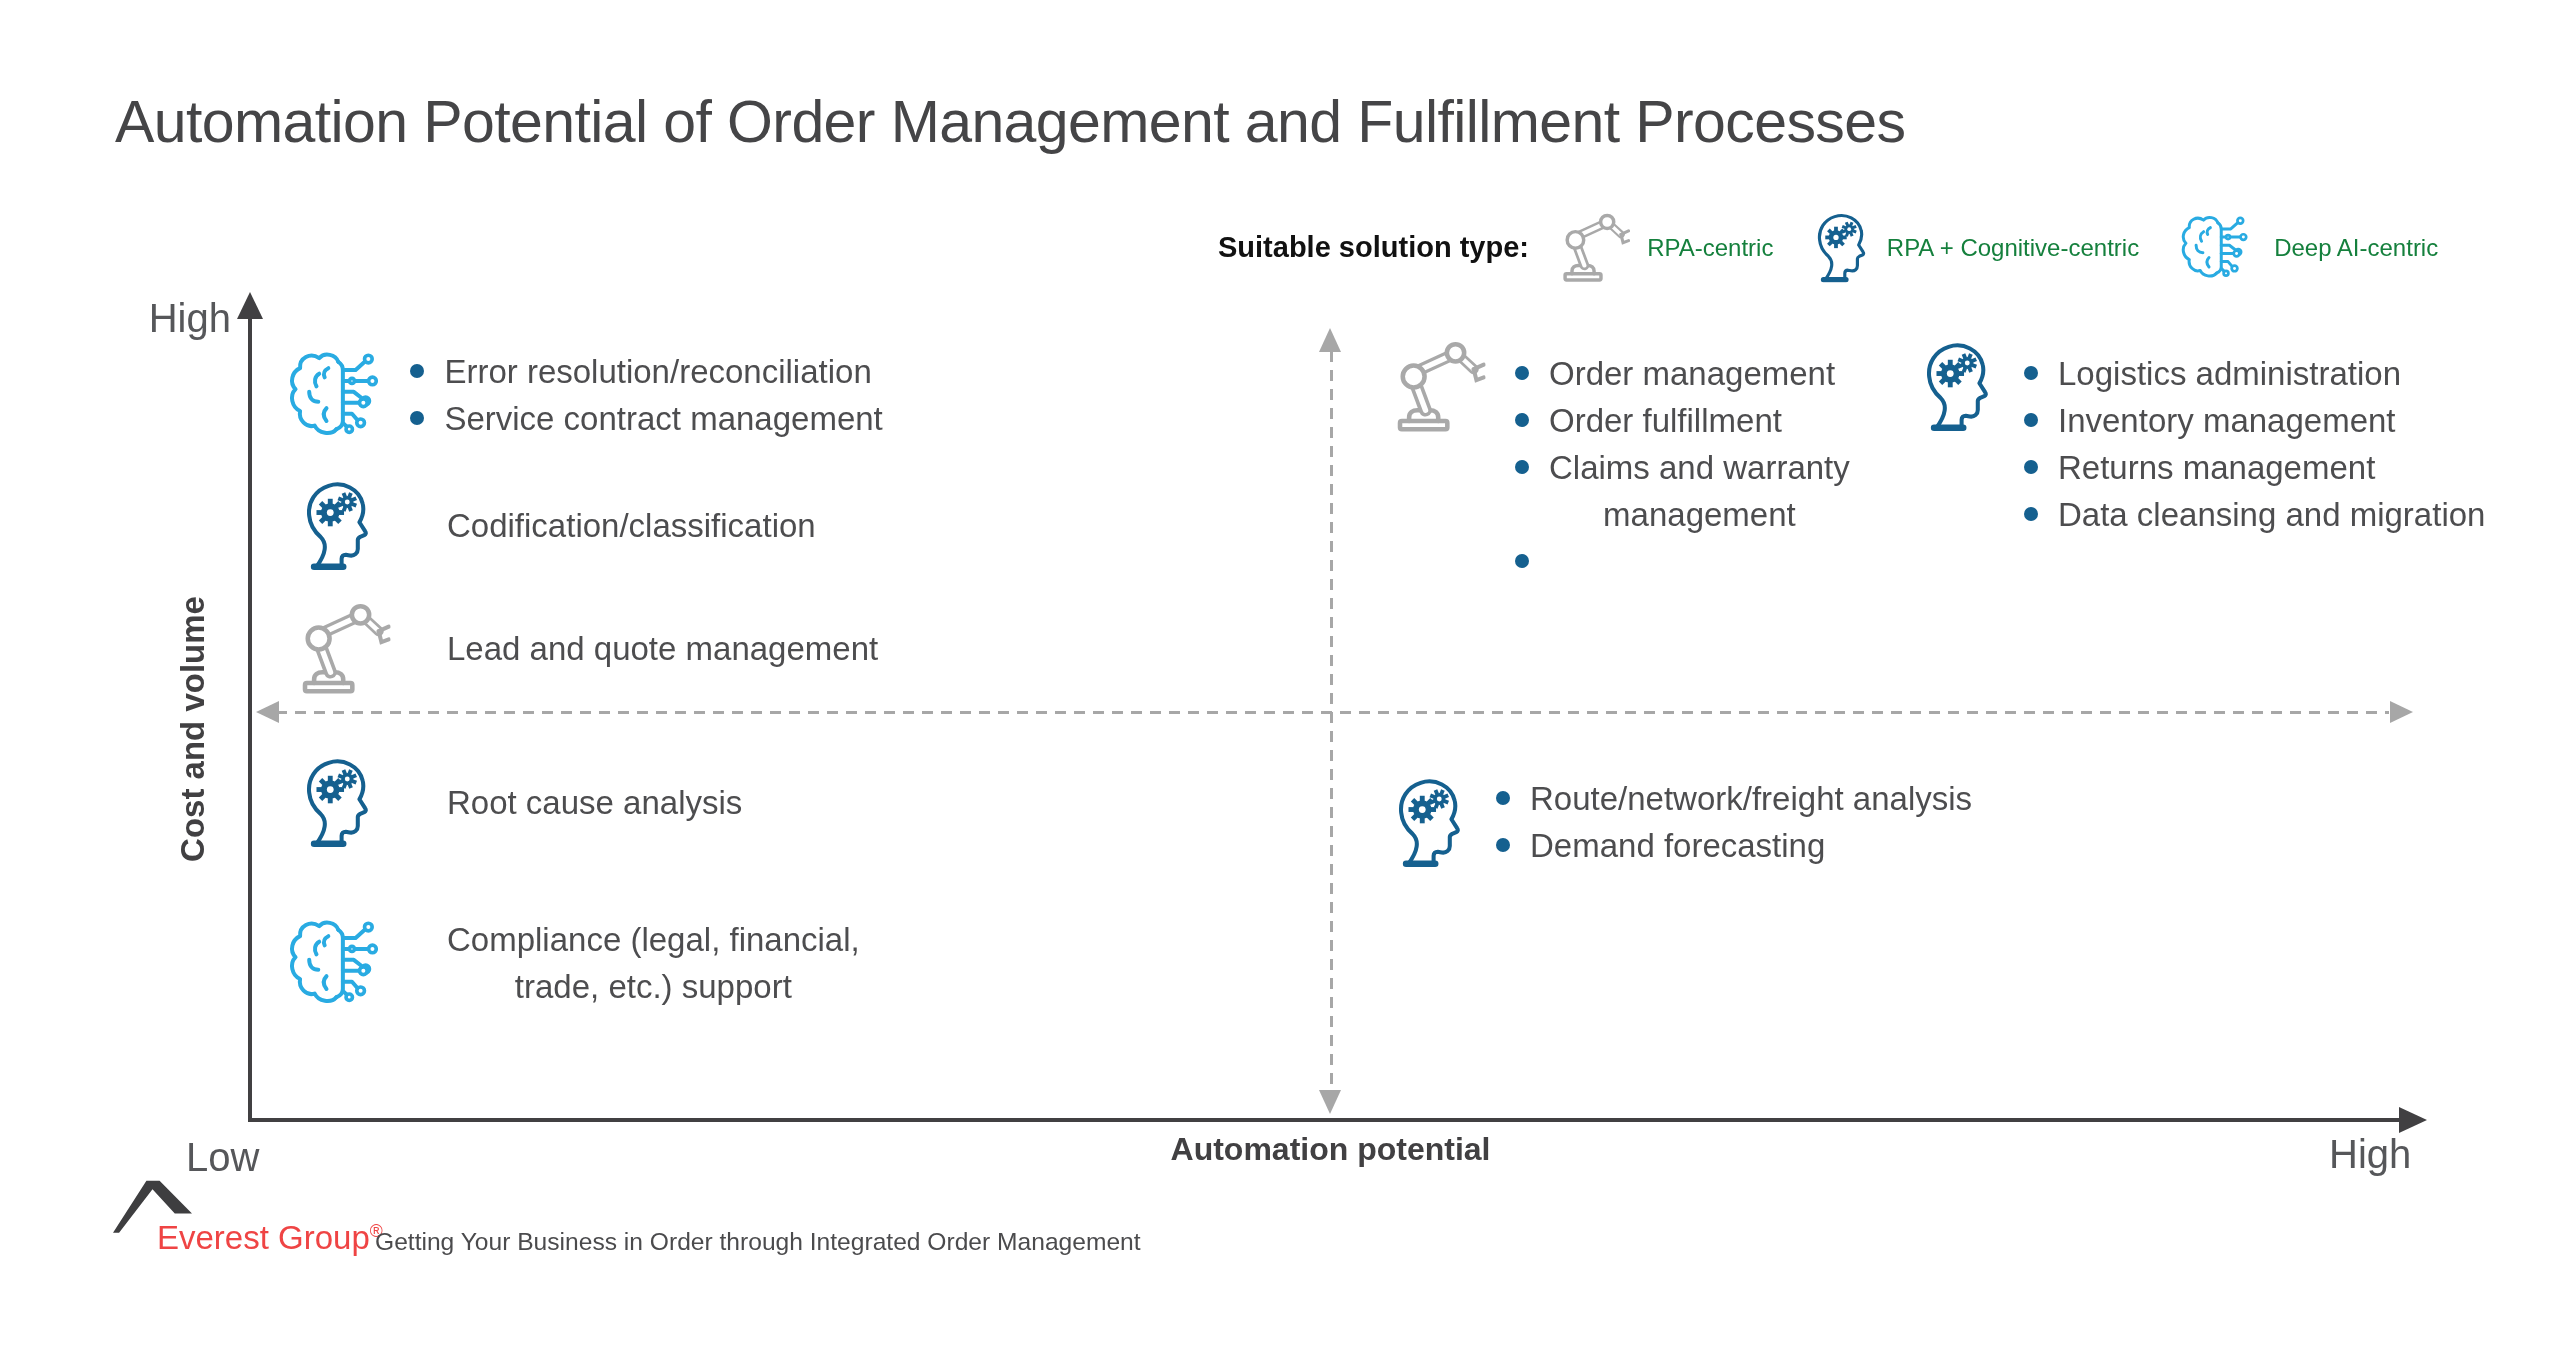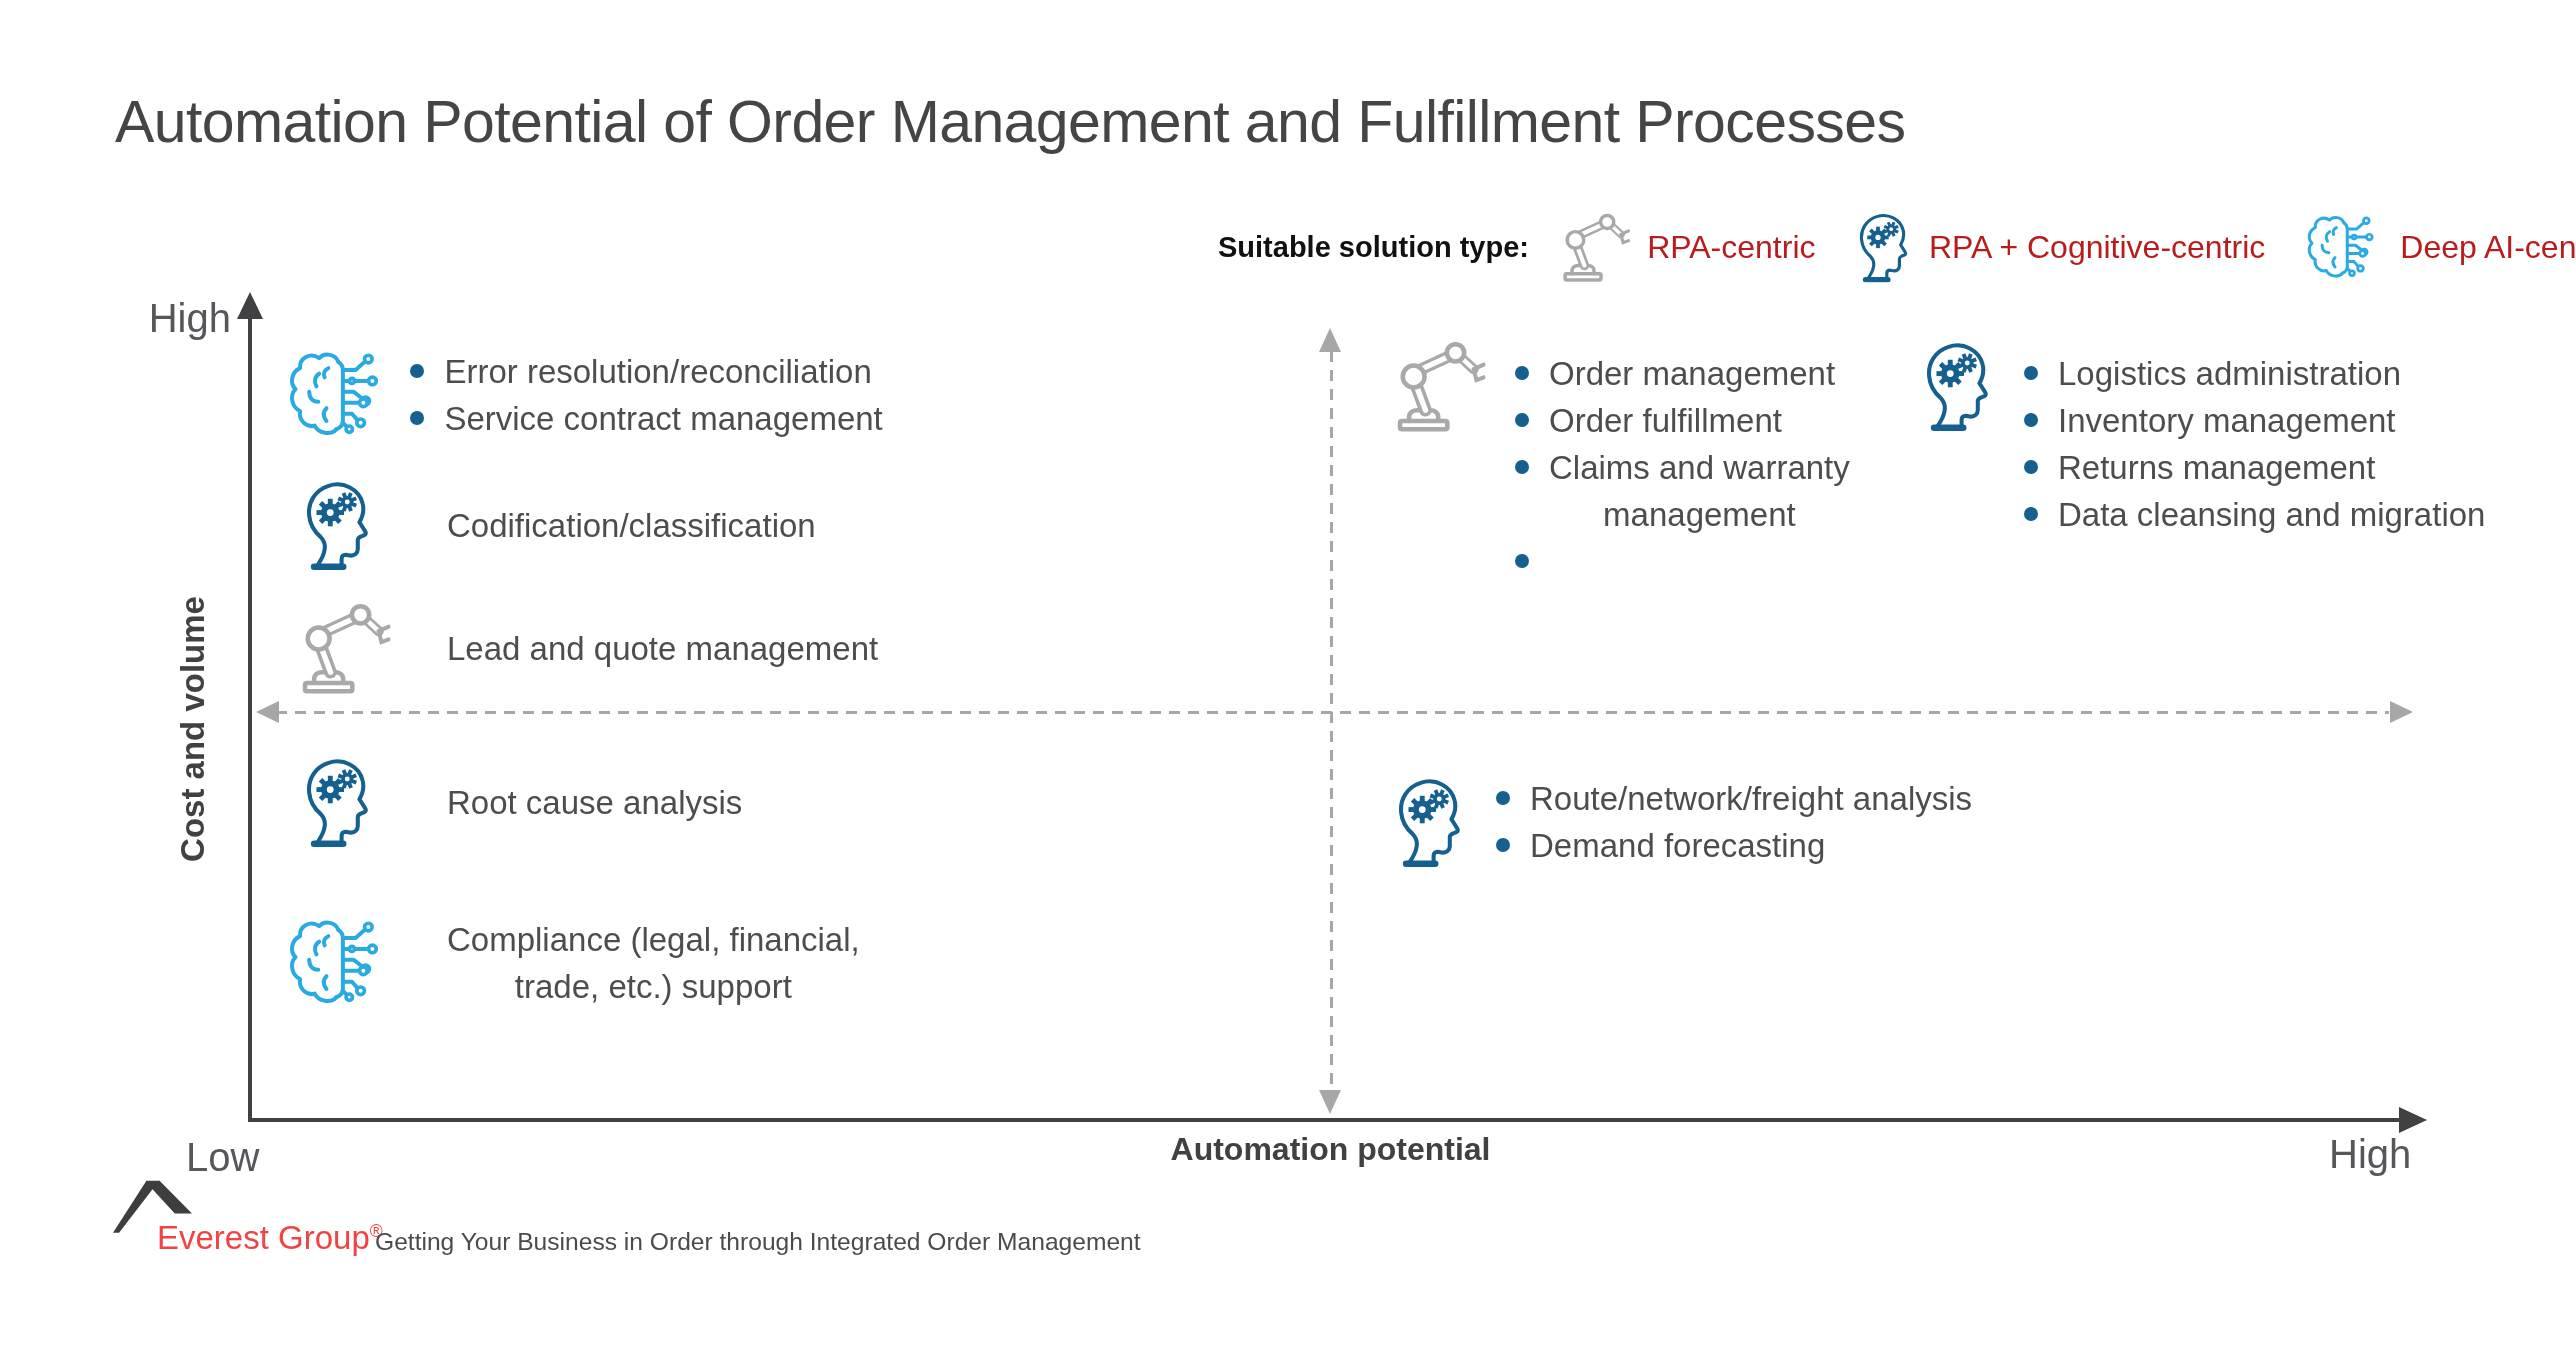--- a/index.html
+++ b/index.html
@@ -7,21 +7,21 @@
     position:relative;width:2576px;height:1348px;background:#fff;overflow:hidden;
     font-family:"Liberation Sans","DejaVu Sans",sans-serif;color:#4d4d4f;
   }
   .title{
     position:absolute;left:115px;top:88px;font-size:59px;letter-spacing:-0.6px;
     color:#454547;white-space:nowrap;font-weight:400;
   }
   
   .legend{position:absolute;left:1218px;top:210px;height:75px;display:flex;align-items:center;}
   .legend-label{font-size:29px;font-weight:bold;color:#111;white-space:nowrap;}
-  .legend-item-label{font-size:32px;color:#b91c1c;white-space:nowrap;}
+  .legend-item-label{font-size:24px;color:#15803d;white-space:nowrap;}
   
   .yaxis{position:absolute;left:248px;top:316px;width:3.5px;height:804px;background:#414042;}
   .xaxis{position:absolute;left:248px;top:1118px;width:2153px;height:3.5px;background:#414042;}
   .arr{position:absolute;width:0;height:0;}
   .arr-up-dark{left:237px;top:292px;border-left:13px solid transparent;border-right:13px solid transparent;border-bottom:27px solid #414042;}
   .arr-right-dark{left:2399px;top:1107px;border-top:13px solid transparent;border-bottom:13px solid transparent;border-left:28px solid #414042;}
   .dash-h{position:absolute;left:276px;top:711px;width:2113px;height:2.9px;
     background:repeating-linear-gradient(90deg,#a7a7a7 0 11px,transparent 11px 19px);}
   .dash-v{position:absolute;left:1330px;top:351px;width:2.9px;height:738px;
     background:repeating-linear-gradient(180deg,#a7a7a7 0 11px,transparent 11px 19px);}

